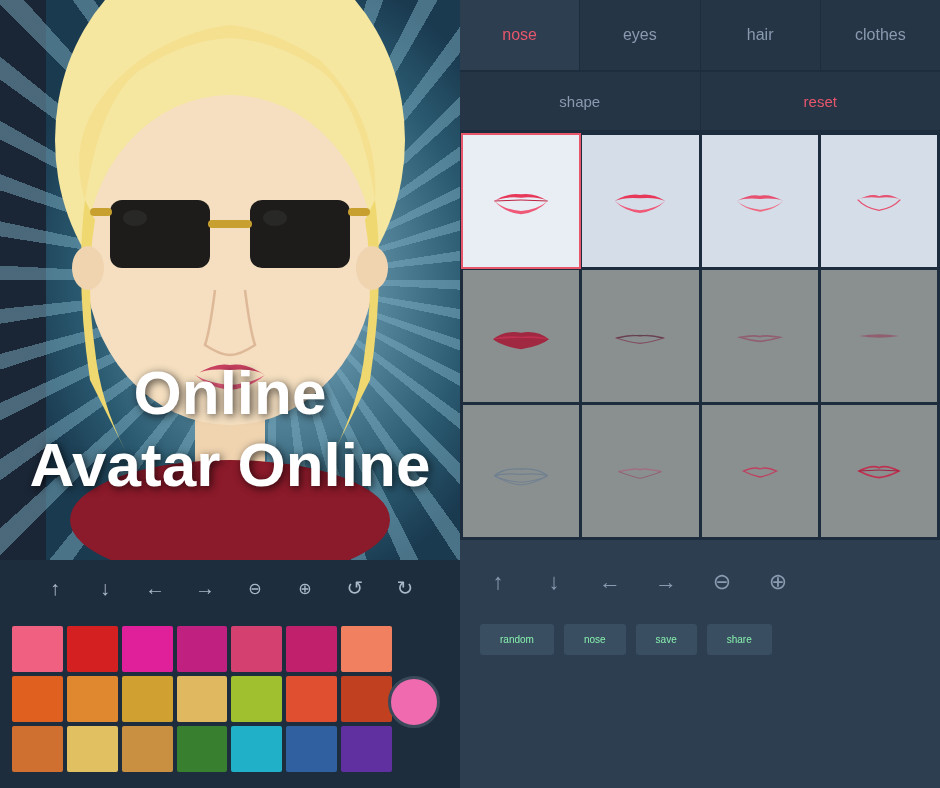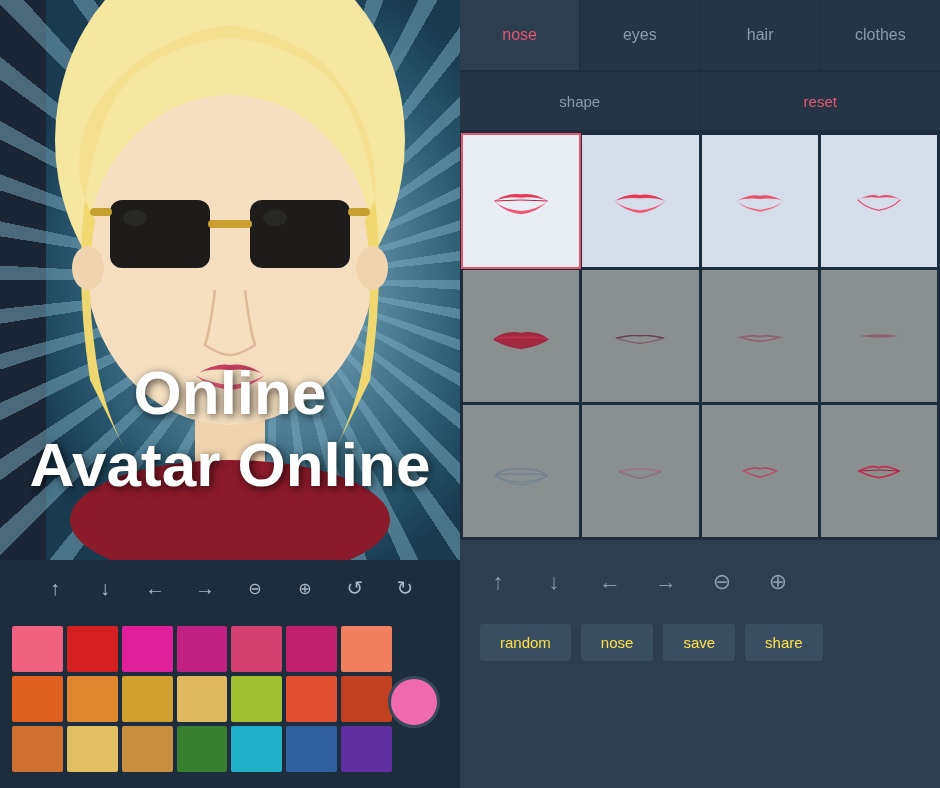--- a/index.html
+++ b/index.html
@@ -228,24 +228,24 @@
     }
 
     .action-buttons {
       display: flex;
       gap: 10px;
       flex-wrap: wrap;
     }
 
     .action-btn {
       background: #3a4e62;
-      color: #fde047;
+      color: #86efac;
       border: none;
       padding: 10px 20px;
-      font-size: 15px;
+      font-size: 10px;
       cursor: pointer;
       border-radius: 3px;
     }
 
     
     .face-svg {
       position: absolute;
       top: 0; left: 50%;
       transform: translateX(-50%);
       width: 420px;

